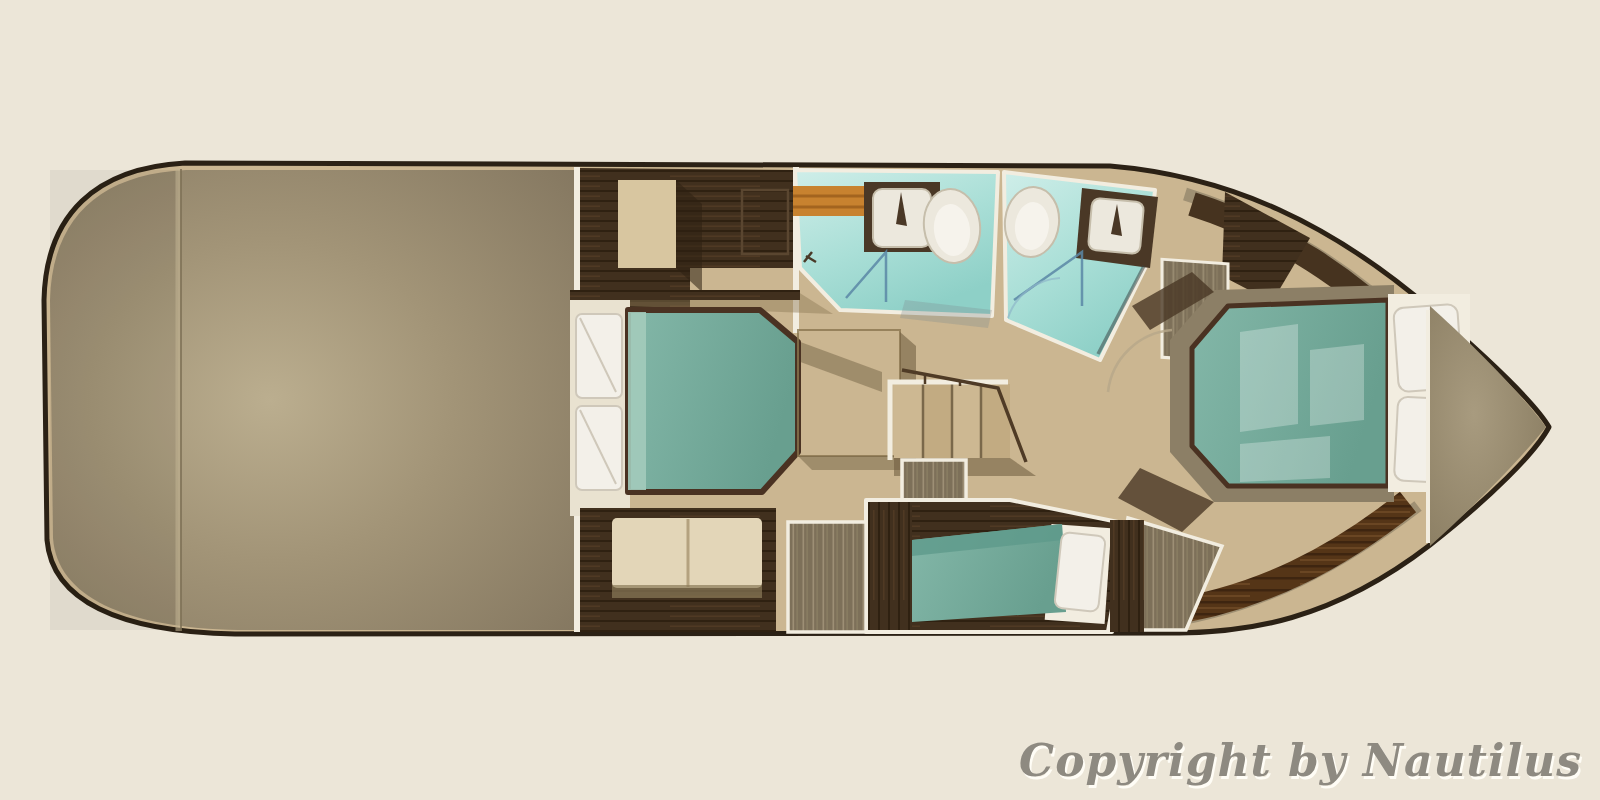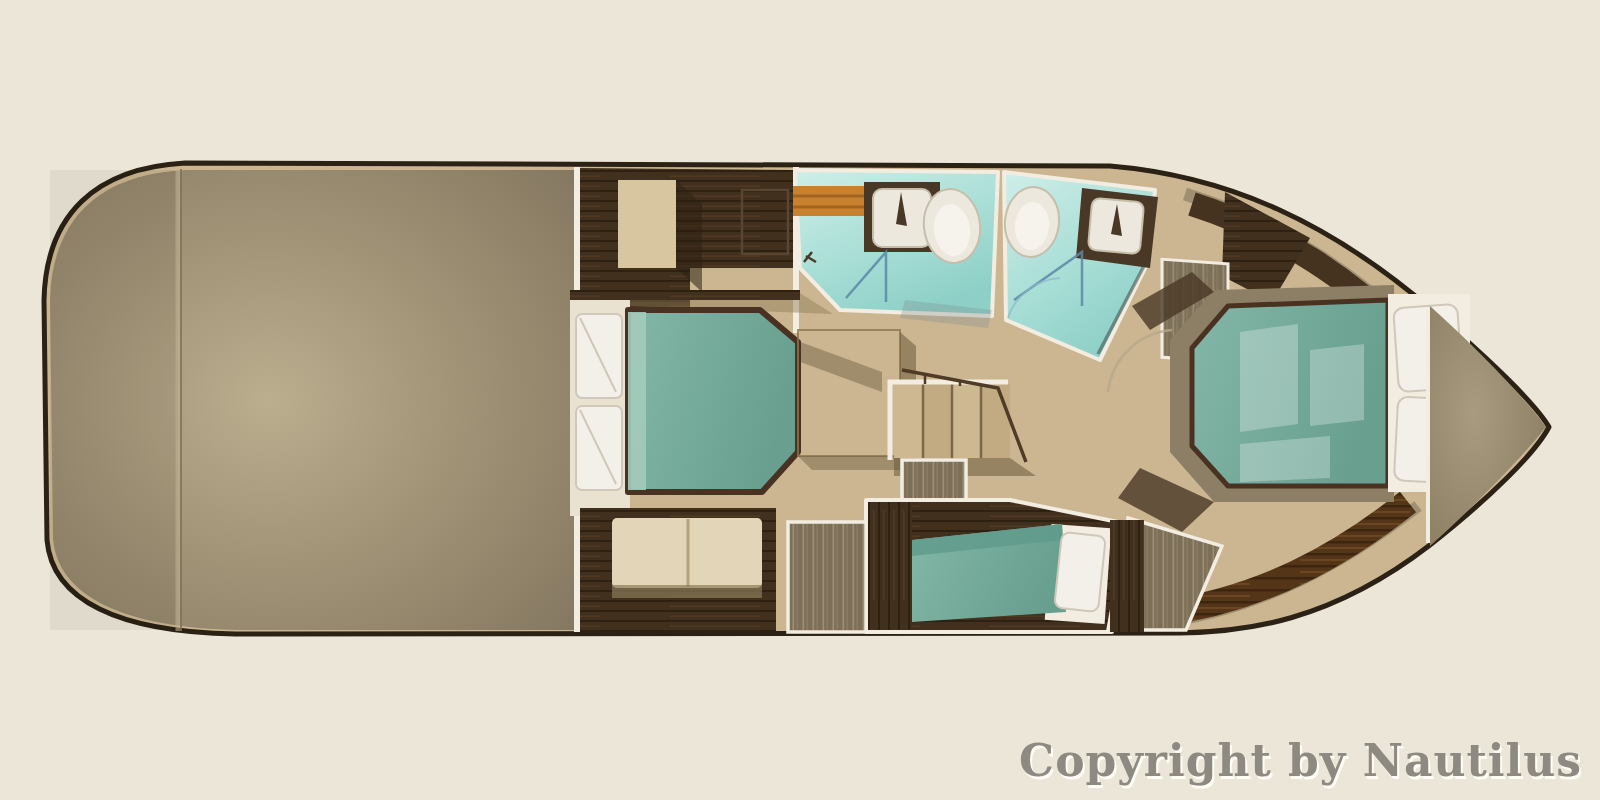--- a/index.html
+++ b/index.html
@@ -21,21 +21,21 @@
   .espressoV{fill:url(#woodV);}
   .hangp{fill:url(#hangPat);}
   .pillow{fill:var(--pillow,#f3f0e9);stroke:var(--pillow-edge,#cfc8ba);stroke-width:2;}
   .creamwall{fill:var(--wall,#f2ede0);}
   .bowdeck{fill:url(#bowGrad);}
   .porc{fill:var(--porcelain,#ece8dd);stroke:#c6beab;stroke-width:2;}
 
   .watermark{
     position:absolute;right:18px;bottom:14px;
     font-family:"DejaVu Serif","Liberation Serif",serif;
-    font-weight:bold;
+    font-style:italic;font-weight:bold;
     font-size:44px;letter-spacing:1px;
     color:var(--text,#8e8a81);
     text-shadow:2px 3px 0 var(--text-shadow,#fffdf6);
     user-select:none;
   }
 </style>
 </head>
 <body>
 
 <div class="stage">

